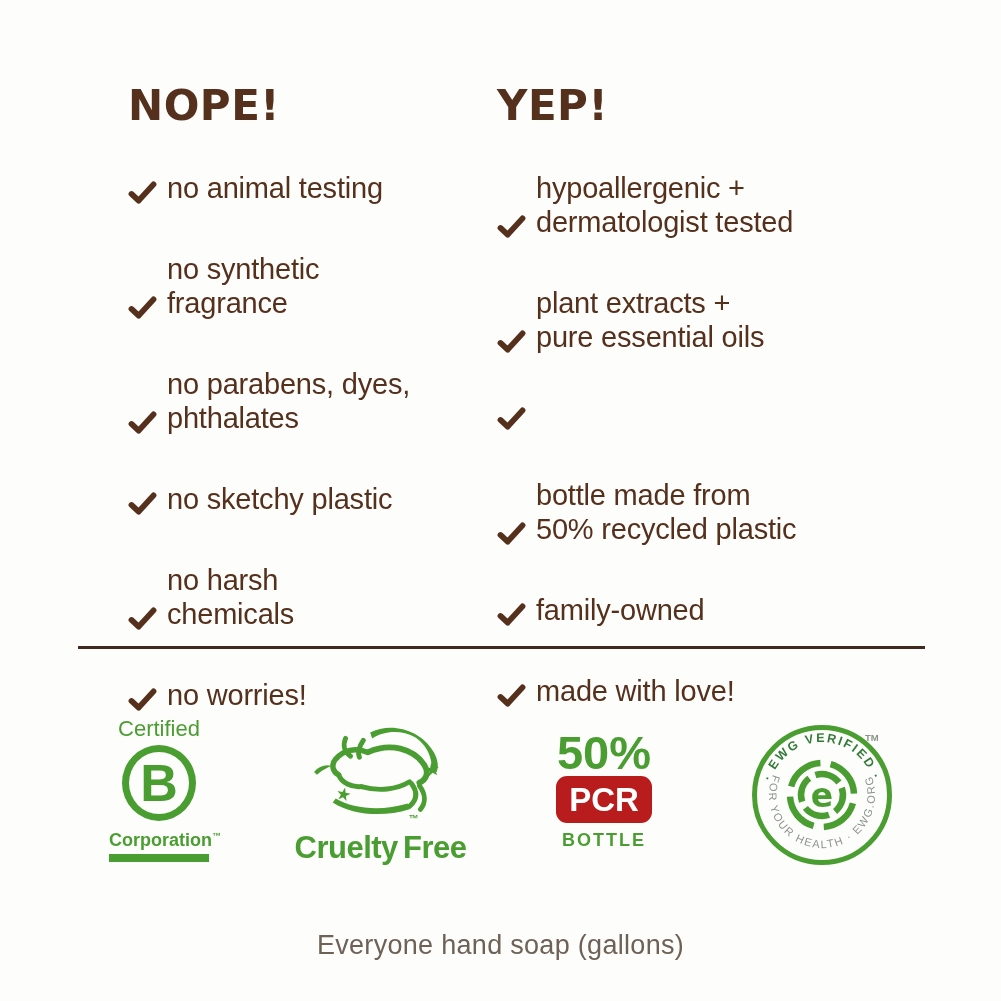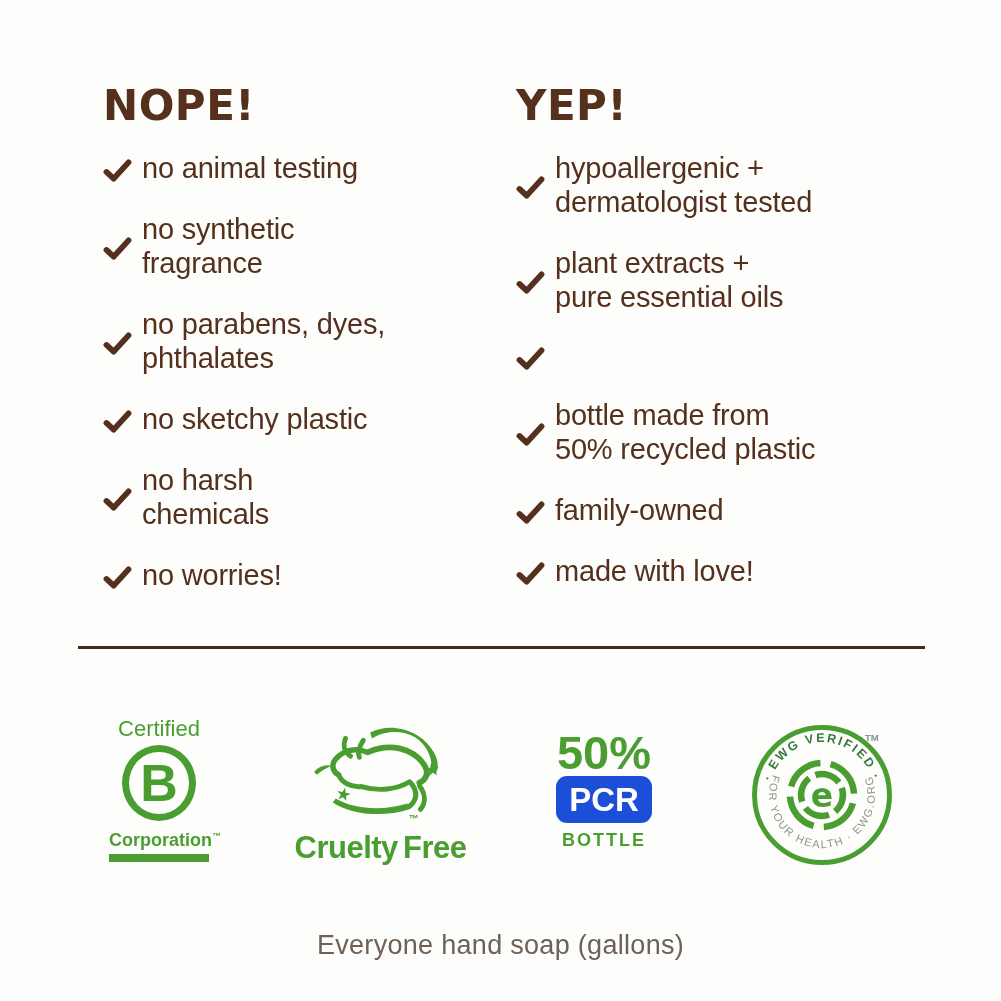--- a/index.html
+++ b/index.html
@@ -2,26 +2,26 @@
 <html><head>
 <meta charset="utf-8">
 <style>
   html,body{margin:0;padding:0;}
   body{width:1001px;height:1001px;position:relative;background:#fdfdfb;overflow:hidden;
        font-family:"Liberation Sans",sans-serif;}
   .canvas{position:absolute;inset:0;}
 
   
   .col{position:absolute;top:84px;}
-  .col-nope{left:103px;width:372px;}
-  .col-yep{left:516px;width:430px;}
+  .col-nope{left:128px;width:372px;}
+  .col-yep{left:497px;width:430px;}
   .col h2{margin:0 0 24px 0;font-family:"DejaVu Sans",sans-serif;font-weight:800;
           font-size:42px;line-height:43px;color:#54301d;letter-spacing:.5px;}
   .rows{display:flex;flex-direction:column;gap:27px;}
-  .row{display:flex;align-items:center;gap:10px;}
+  .row{display:flex;align-items:flex-end;gap:10px;margin-top:20px;}
   .check{flex:0 0 auto;width:29px;height:24px;margin-top:6px;}
   .check path{stroke:#54301d;stroke-width:6;fill:none;stroke-linecap:round;stroke-linejoin:round;}
   .row-text{font-size:29px;line-height:34px;color:#54301d;white-space:pre-line;letter-spacing:-.2px;}
 
   
   .divider{position:absolute;left:78px;top:646px;width:847px;height:3px;background:#41291d;}
 
   
   .badge{position:absolute;color:#4a9e31;text-align:center;}
   
@@ -34,21 +34,21 @@
   .bc-tm{font-size:9px;vertical-align:super;}
   .bc-bar{height:8px;margin-top:4px;background:#4a9e31;}
   
   .cruelty{left:283px;top:700px;width:195px;}
   .cf-label{margin-top:-2px;font-weight:700;font-size:31px;letter-spacing:-.5px;word-spacing:-3px;white-space:nowrap;}
   .cruelty svg .ln{stroke:#4a9e31;fill:none;stroke-linecap:round;stroke-linejoin:round;}
   .cruelty svg .fl{fill:#4a9e31;stroke:none;}
   
   .pcr{left:556px;top:735px;width:96px;}
   .pcr-50{font-weight:700;font-size:47px;line-height:36px;}
-  .pcr-box{height:47px;margin-top:5px;background:#1d4ed8;border-radius:11px;
+  .pcr-box{height:47px;margin-top:5px;background:#b91c1c;border-radius:11px;
            display:flex;align-items:center;justify-content:center;}
   .pcr-code{color:#ffffff;font-weight:700;font-size:33px;line-height:33px;}
   .pcr-bottle{margin-top:7px;font-weight:700;font-size:18px;letter-spacing:2px;}
   
   .ewg{left:748px;top:721px;width:148px;height:148px;}
 
   
   .caption{position:absolute;left:0;top:930px;width:100%;margin:0;text-align:center;
            font-size:27px;color:#6e6156;letter-spacing:.3px;}
 </style>

